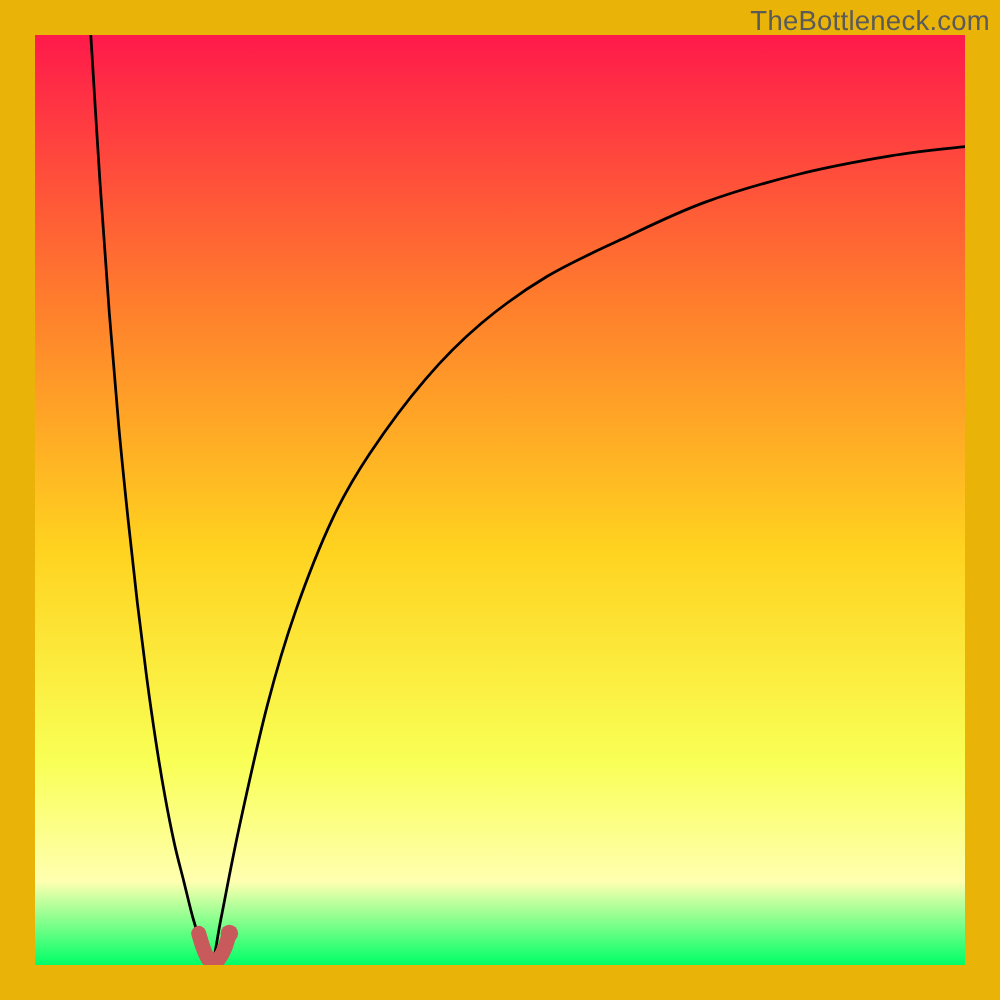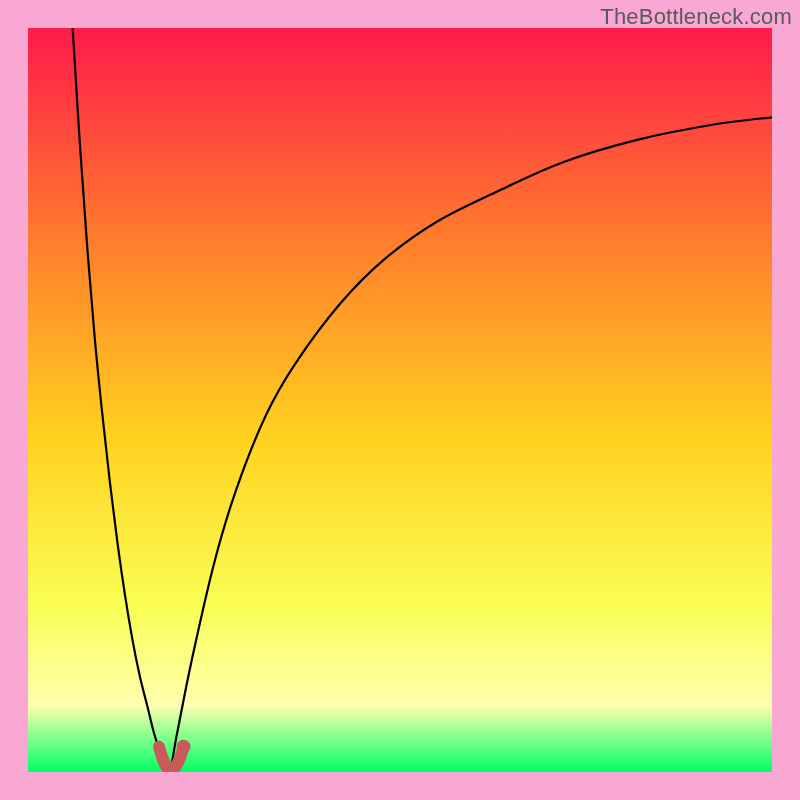--- a/index.html
+++ b/index.html
@@ -8,21 +8,21 @@
     width: 800px;
     height: 800px;
     overflow: hidden;
     font-family: Arial, Helvetica, sans-serif;
     background: #000;
   }
   .frame {
     position: relative;
     width: 800px;
     height: 800px;
-    background: #f9a8d4;
+    background: #eab308;
     text-decoration: underline;
   }
   .watermark {
     position: absolute;
     top: 4px;
     right: 8px;
     font-size: 22px;
     font-weight: 400;
     color: #5a5a5a;
     letter-spacing: 0.2px;

